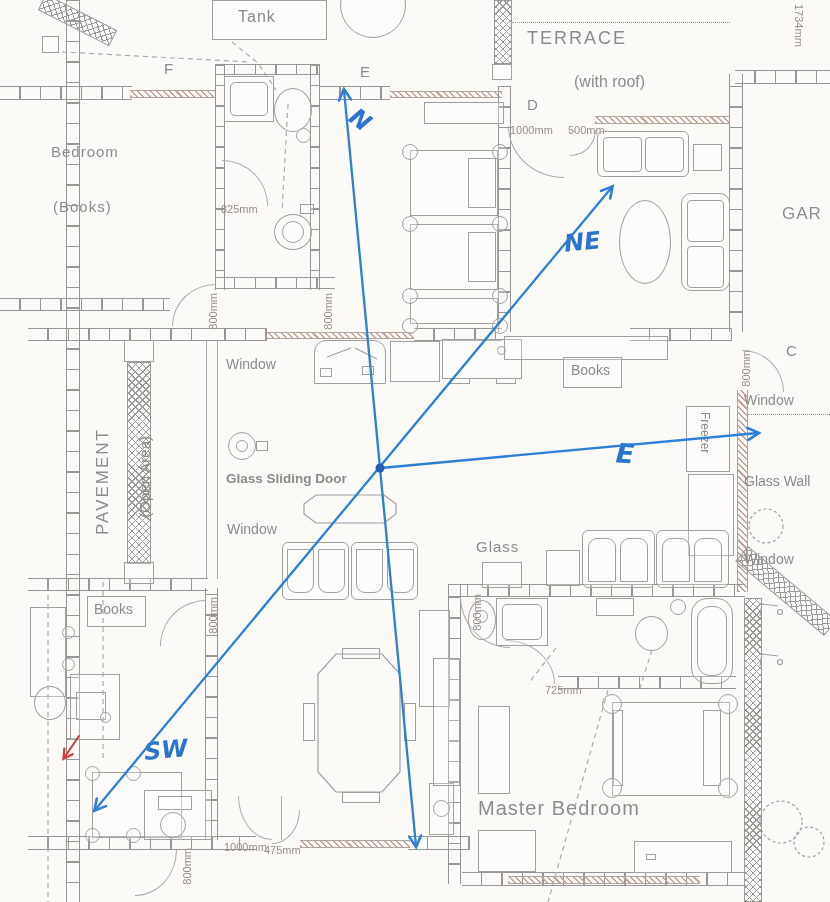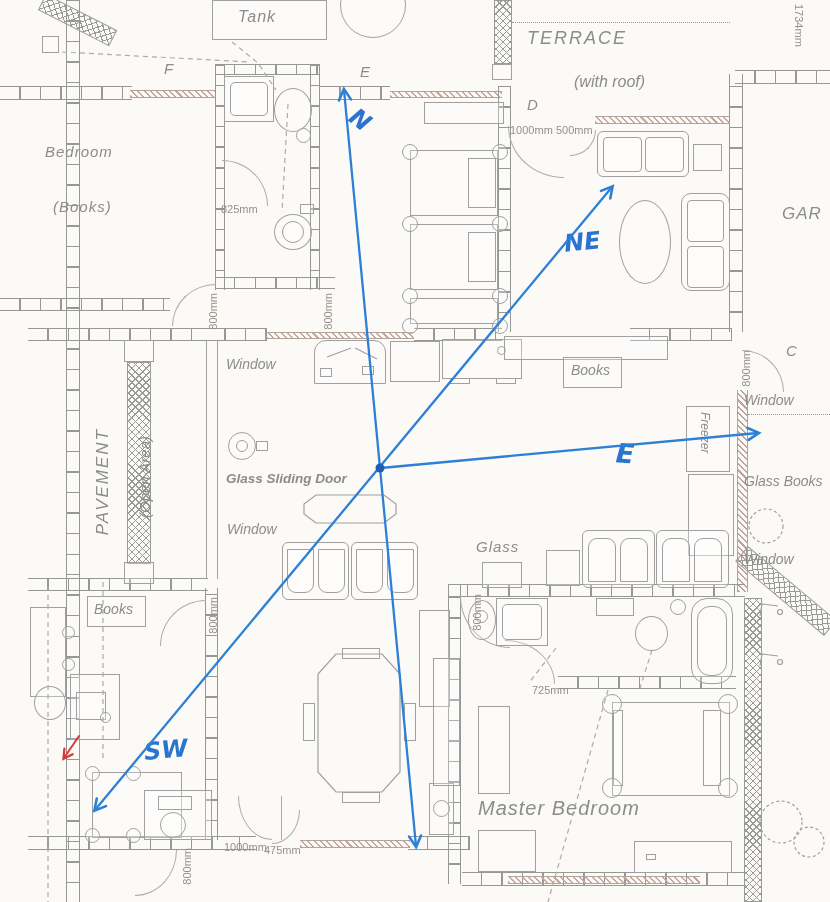--- a/index.html
+++ b/index.html
@@ -21,21 +21,21 @@
       border:1px solid #9a9a9a;}
   .dotl{border-top:1.5px dotted #9a9a9a;}
   
   .f{border:1.2px solid #a0a0a0;background:rgba(255,255,255,.25);}
   .round{border-radius:50%;}
   .arc-tl{border:1.2px solid #ababab;border-right:none;border-bottom:none;border-top-left-radius:100%;}
   .arc-tr{border:1.2px solid #ababab;border-left:none;border-bottom:none;border-top-right-radius:100%;}
   .arc-bl{border:1.2px solid #ababab;border-right:none;border-top:none;border-bottom-left-radius:100%;}
   .arc-br{border:1.2px solid #ababab;border-left:none;border-top:none;border-bottom-right-radius:100%;}
   
-  .lbl{color:#8c8c8c;font-size:14px;white-space:nowrap;font-style:italic;}
+  .lbl{color:#8c8c8c;font-size:14px;white-space:nowrap;}
   .room{font-size:15px;letter-spacing:1px;}
   .big{font-size:18px;letter-spacing:2px;}
   .meas{font-size:11px;color:#969089;}
   .rotccw{writing-mode:vertical-rl;transform:rotate(180deg);}
   .rotcw{writing-mode:vertical-rl;}
   .hand{color:#2a74cf;font-weight:bold;font-style:italic;
         font-family:"DejaVu Sans",sans-serif;font-size:24px;}
   svg.overlay{position:absolute;left:0;top:0;z-index:20;pointer-events:none;}
   .lbl,.meas{z-index:6;}
 </style>
@@ -213,42 +213,42 @@
   <div class="abs f" style="left:687px;top:200px;width:37px;height:42px;border-radius:4px"></div>
   <div class="abs f" style="left:687px;top:246px;width:37px;height:42px;border-radius:4px"></div>
 
   <span class="abs lbl room" style="left:238px;top:8px;font-size:16px">Tank</span>
   <span class="abs lbl" style="left:164px;top:60px;font-size:15px">F</span>
   <span class="abs lbl" style="left:360px;top:63px;font-size:15px">E</span>
   <span class="abs lbl big" style="left:527px;top:28px">TERRACE</span>
   <span class="abs lbl" style="left:574px;top:73px;font-size:16px">(with roof)</span>
   <span class="abs lbl" style="left:527px;top:96px;font-size:15px">D</span>
   <span class="abs meas" style="left:510px;top:124px">1000mm</span>
-  <span class="abs meas" style="left:556px;top:124px">500mm</span>
+  <span class="abs meas" style="left:568px;top:124px">500mm</span>
   <span class="abs meas rotcw" style="left:793px;top:4px">1734mm</span>
   <span class="abs lbl" style="left:782px;top:204px;font-size:17px;letter-spacing:1px">GAR</span>
-  <span class="abs lbl room" style="left:45px;top:143px">Bedroom</span>
+  <span class="abs lbl room" style="left:51px;top:143px">Bedroom</span>
   <span class="abs lbl room" style="left:53px;top:198px">(Books)</span>
   <span class="abs meas" style="left:221px;top:203px">825mm</span>
   <span class="abs lbl" style="left:786px;top:342px;font-size:15px">C</span>
   <span class="abs meas rotccw" style="left:740px;top:350px">800mm</span>
   <span class="abs lbl" style="left:744px;top:392px">Window</span>
-  <span class="abs lbl" style="left:744px;top:473px">Glass Books</span>
+  <span class="abs lbl" style="left:744px;top:473px">Glass Wall</span>
   <span class="abs lbl" style="left:744px;top:551px">Window</span>
   <span class="abs lbl" style="left:226px;top:356px">Window</span>
   <span class="abs lbl" style="left:226px;top:471px;font-weight:bold;font-size:13.5px">Glass Sliding Door</span>
   <span class="abs lbl" style="left:227px;top:521px">Window</span>
   <span class="abs lbl" style="left:571px;top:362px">Books</span>
   <span class="abs lbl rotcw" style="left:698px;top:412px;font-size:12px">Freezer</span>
   <span class="abs lbl rotccw" style="left:93px;top:428px;font-size:17px;letter-spacing:2px">PAVEMENT</span>
   <span class="abs lbl rotccw" style="left:136px;top:436px;font-size:15px">(Open Area)</span>
   <span class="abs lbl" style="left:94px;top:601px">Books</span>
   <span class="abs lbl room" style="left:476px;top:538px">Glass</span>
   <span class="abs lbl" style="left:478px;top:797px;font-size:20px;letter-spacing:1px">Master Bedroom</span>
-  <span class="abs meas" style="left:532px;top:684px">725mm</span>
+  <span class="abs meas" style="left:545px;top:684px">725mm</span>
   <span class="abs meas rotccw" style="left:207px;top:293px">800mm</span>
   <span class="abs meas rotccw" style="left:322px;top:293px">800mm</span>
   <span class="abs meas rotccw" style="left:471px;top:594px">800mm</span>
   <span class="abs meas rotccw" style="left:207px;top:597px">800mm</span>
   <span class="abs meas rotccw" style="left:181px;top:848px">800mm</span>
   <span class="abs meas" style="left:224px;top:841px">1000mm</span>
   <span class="abs meas" style="left:264px;top:844px">475mm</span>
 
   <span class="abs hand" style="left:350px;top:106px;transform:rotate(38deg)">N</span>
   <span class="abs hand" style="left:564px;top:228px;transform:rotate(-6deg)">NE</span>

